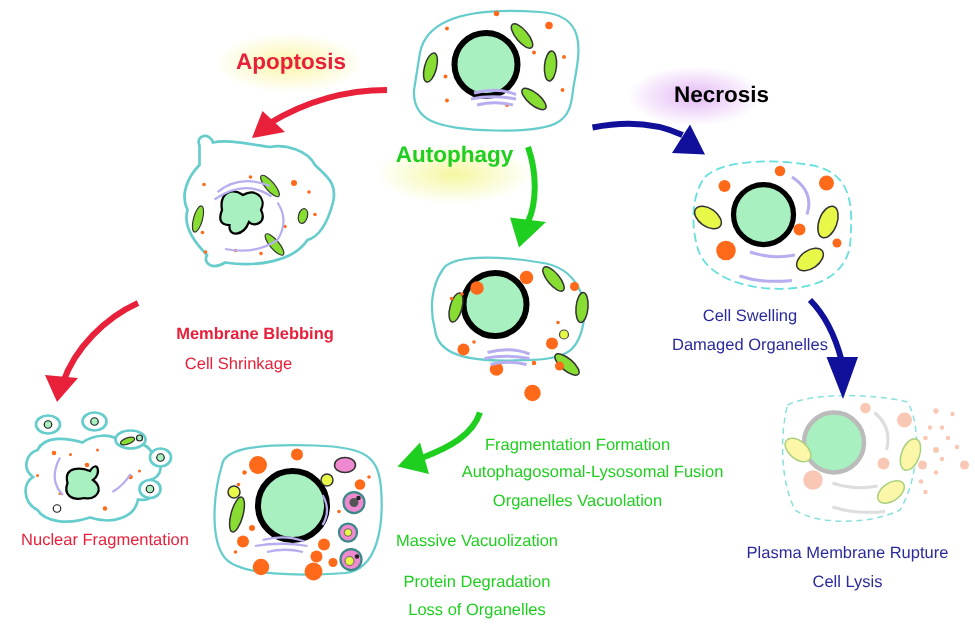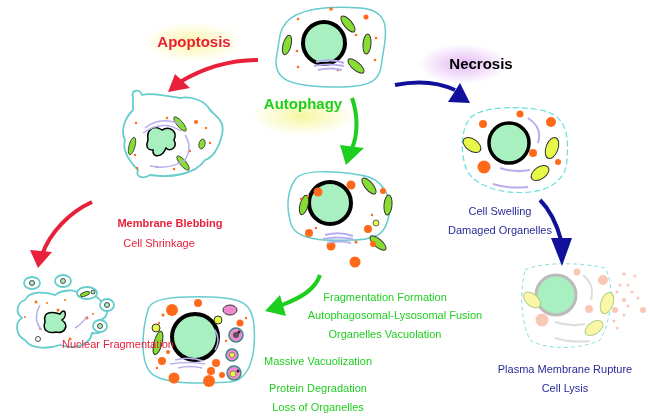--- a/index.html
+++ b/index.html
@@ -238,21 +238,21 @@
     <polygon points="562,266 551,238 572,238" fill="#10109a"></polygon>
   </g>
 </svg>
 
 <div class="title red" style="left:152px; top:33px; width:84px;">Apoptosis</div>
 <div class="title green" style="left:258px; top:95px; width:90px;">Autophagy</div>
 <div class="title blue" style="left:441px; top:55px; width:80px; color:#000000;">Necrosis</div>
 
 <div class="lbl red" style="left:94px; top:198px; width:130px;margin-top:39px;">Cell Shrinkage</div>
 <div class="lbl red" style="left:105px; top:217px; width:130px;font-weight:bold;">Membrane Blebbing</div>
-<div class="lbl red" style="left:0px; top:338px; width:140px;margin-left:48px;">Nuclear Fragmentation</div>
+<div class="lbl red" style="left:0px; top:354px; width:140px;">Nuclear Fragmentation</div>
 
 <div class="lbl green" style="left:300px; top:291px; width:170px;">Fragmentation Formation</div>
 <div class="lbl green" style="left:295px; top:309px; width:200px;text-align:center;">Autophagosomal-Lysosomal Fusion</div>
 <div class="lbl green" style="left:300px; top:328px; width:170px;">Organelles Vacuolation</div>
 <div class="lbl green" style="left:258px; top:355px; width:120px;">Massive Vacuolization</div>
 <div class="lbl green" style="left:258px; top:382px; width:120px;">Protein Degradation</div>
 <div class="lbl green" style="left:258px; top:401px; width:120px;">Loss of Organelles</div>
 
 <div class="lbl blue" style="left:440px; top:205px; width:120px;">Cell Swelling</div>
 <div class="lbl blue" style="left:440px; top:224px; width:120px;">Damaged Organelles</div>

